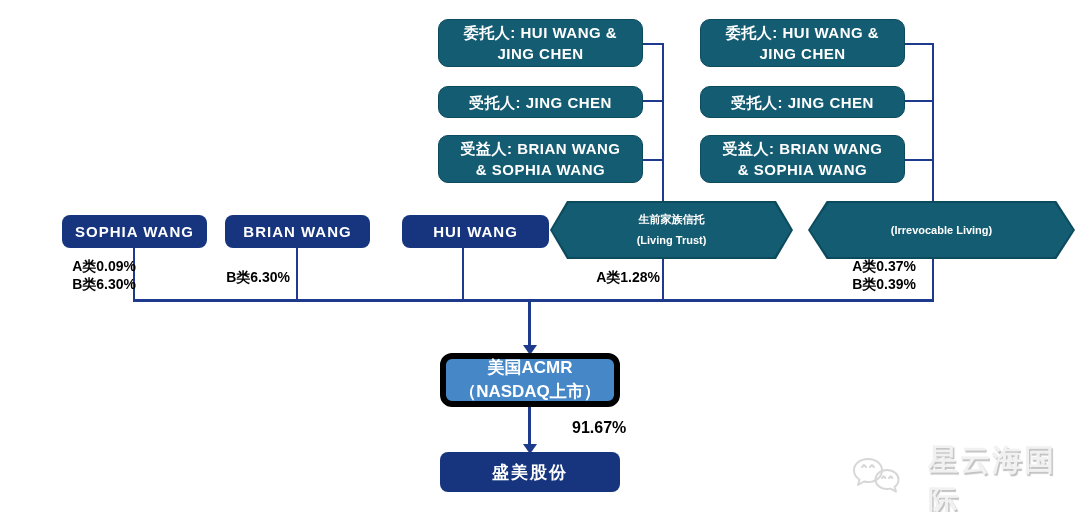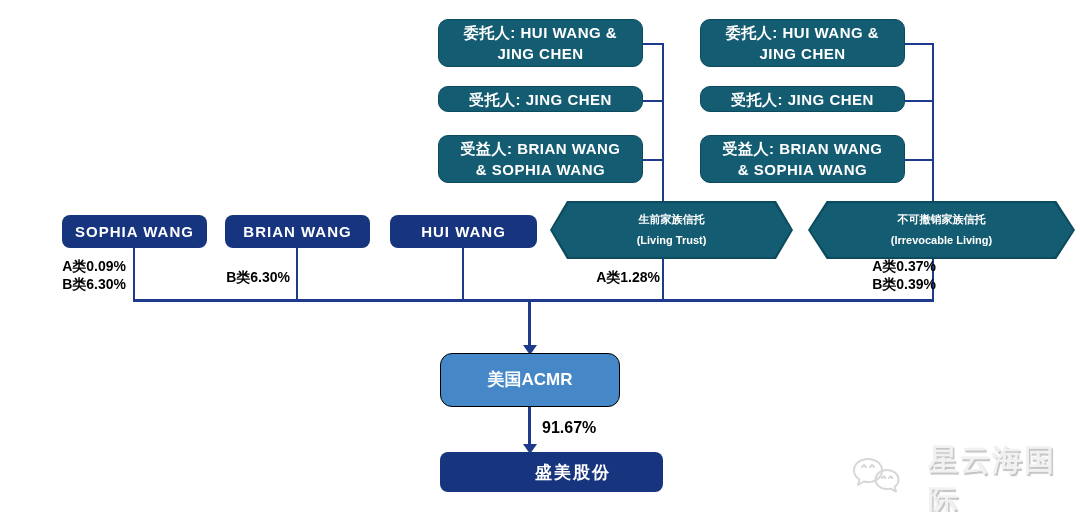--- a/index.html
+++ b/index.html
@@ -24,21 +24,21 @@
   .tbox {
     position: absolute; width: 205px;
     background: #145c72; border: 1px solid #0c4b5e;
     border-radius: 10px; box-sizing: border-box;
     color: #ffffff; font-weight: bold; font-size: 15px;
     line-height: 21px; letter-spacing: 0.5px;
     display: flex; flex-direction: column;
     align-items: center; justify-content: center; text-align: center;
   }
   .tbox.two { height: 48px; }
-  .tbox.one { height: 26px; }
+  .tbox.one { height: 32px; }
   
   .nbox {
     position: absolute; height: 33px; top: 215px;
     background: #17357e; border-radius: 8px;
     color: #ffffff; font-weight: bold; font-size: 15px; letter-spacing: 1px;
     display: flex; align-items: center; justify-content: center; text-align: center;
   }
   
   .hex-outer {
     position: absolute; top: 201px; height: 58px;
@@ -54,36 +54,35 @@
     align-items: center; justify-content: center; text-align: center;
   }
   
   .pct {
     position: absolute; text-align: right;
     font-size: 14px; font-weight: bold; color: #000000; line-height: 18px;
   }
   
   .parent-box {
     position: absolute; left: 440px; top: 353px; width: 180px; height: 54px;
-    background: #4687c8; border: 1px solid #000000; border-radius: 12px;
+    background: #4687c8; border: 6px solid #000000; border-radius: 12px;
     box-sizing: border-box;
     color: #ffffff; font-weight: bold; font-size: 17px; line-height: 24px;
     display: flex; flex-direction: column;
     align-items: center; justify-content: center; text-align: center;
   }
   .sub-box {
     position: absolute; left: 440px; top: 452px; width: 180px; height: 40px;
     background: #17357e; border-radius: 8px;
     color: #ffffff; font-weight: bold; font-size: 17px;
     display: flex; align-items: center; justify-content: center; text-align: center;
     letter-spacing: 2px;
-    padding-left: 43px;
   }
   .own-label {
-    position: absolute; left: 542px; top: 419px;
+    position: absolute; left: 572px; top: 419px;
     font-size: 16px; font-weight: bold; color: #000000;
   }
   
   .watermark {
     position: absolute; left: 852px; top: 440px;
     display: flex; align-items: center; gap: 24px;
   }
   .wm-text {
     font-size: 30px; font-weight: bold; color: #f1f1f1;
     text-shadow: 1.5px 1.5px 1px #c2c2c2, -0.5px -0.5px 0 #ffffff;
@@ -140,54 +139,54 @@
     <span>受益人: BRIAN WANG</span>
     <span>&amp; SOPHIA WANG</span>
   </div>
 
   <div class="nbox" style="left:225px;width:145px">
     <span>BRIAN WANG</span>
   </div>
   <div class="nbox" style="left:62px;width:145px">
     <span>SOPHIA WANG</span>
   </div>
-  <div class="nbox" style="left:390px;width:147px">
+  <div class="nbox" style="left:402px;width:147px">
     <span>HUI WANG</span>
   </div>
 
   <div class="hex-outer" style="left:550px;width:243px">
     <div class="hex-inner">
       <span>生前家族信托</span>
       <span>(Living Trust)</span>
     </div>
   </div>
   <div class="hex-outer" style="left:808px;width:267px">
     <div class="hex-inner">
-      <span>不可撤销家族信托</span>
       <span>(Irrevocable Living)</span>
     </div>
   </div>
 
-  <div class="pct" style="left:38px;top:257px;width:88px">
+  <div class="pct" style="left:48px;top:257px;width:88px">
     <div>A类0.09%</div>
     <div>B类6.30%</div>
   </div>
   <div class="pct" style="left:190px;top:268px;width:100px">
     <div>B类6.30%</div>
   </div>
   <div class="pct" style="left:572px;top:268px;width:88px">
     <div>A类1.28%</div>
   </div>
-  <div class="pct" style="left:846px;top:257px;width:90px">
+  <div class="pct" style="left:826px;top:257px;width:90px">
     <div>A类0.37%</div>
     <div>B类0.39%</div>
   </div>
 
   <div class="parent-box">
     <span>美国ACMR</span>
+    <span>（NASDAQ上市）</span>
   </div>
 
   <div class="own-label">91.67%</div>
 
   <div class="sub-box">
     <span>盛美股份</span>
   </div>
 
   <div class="watermark">
     <span>

